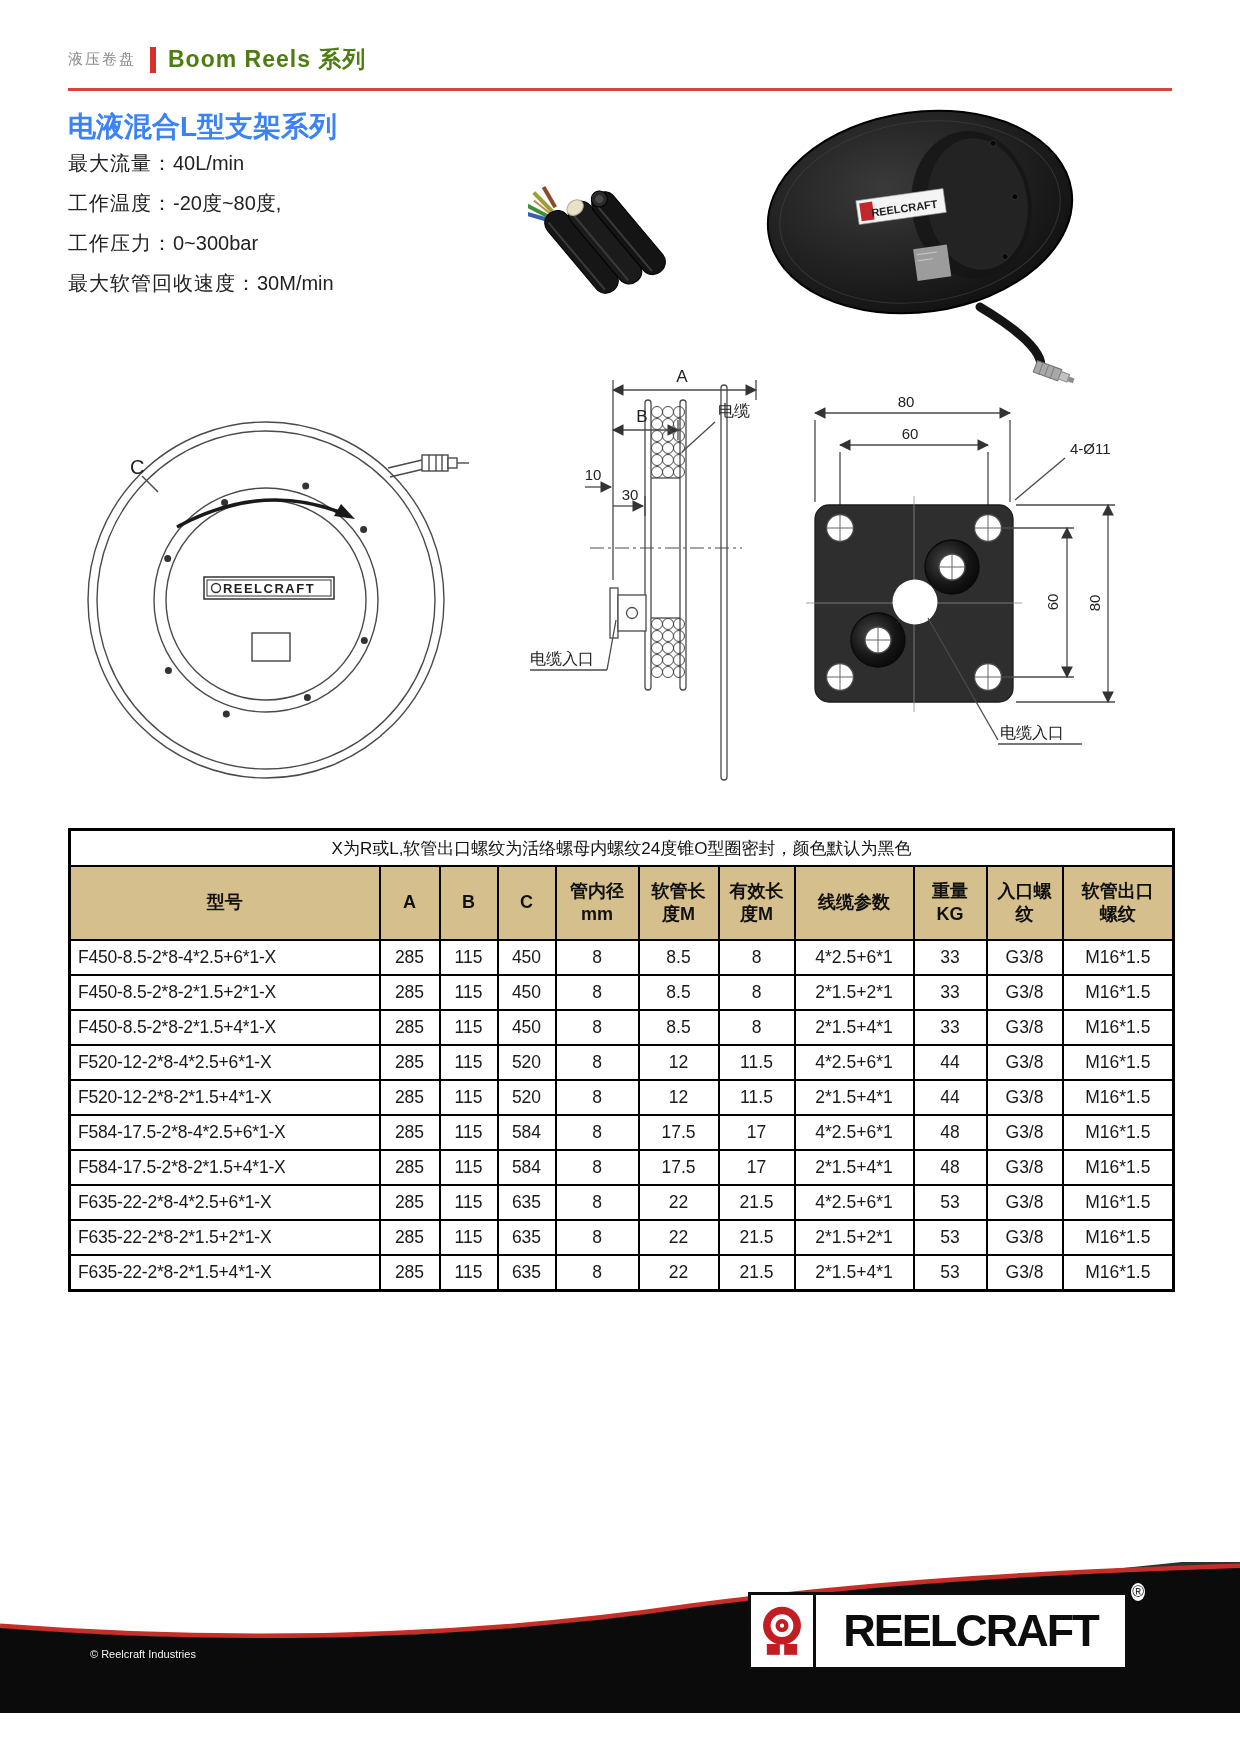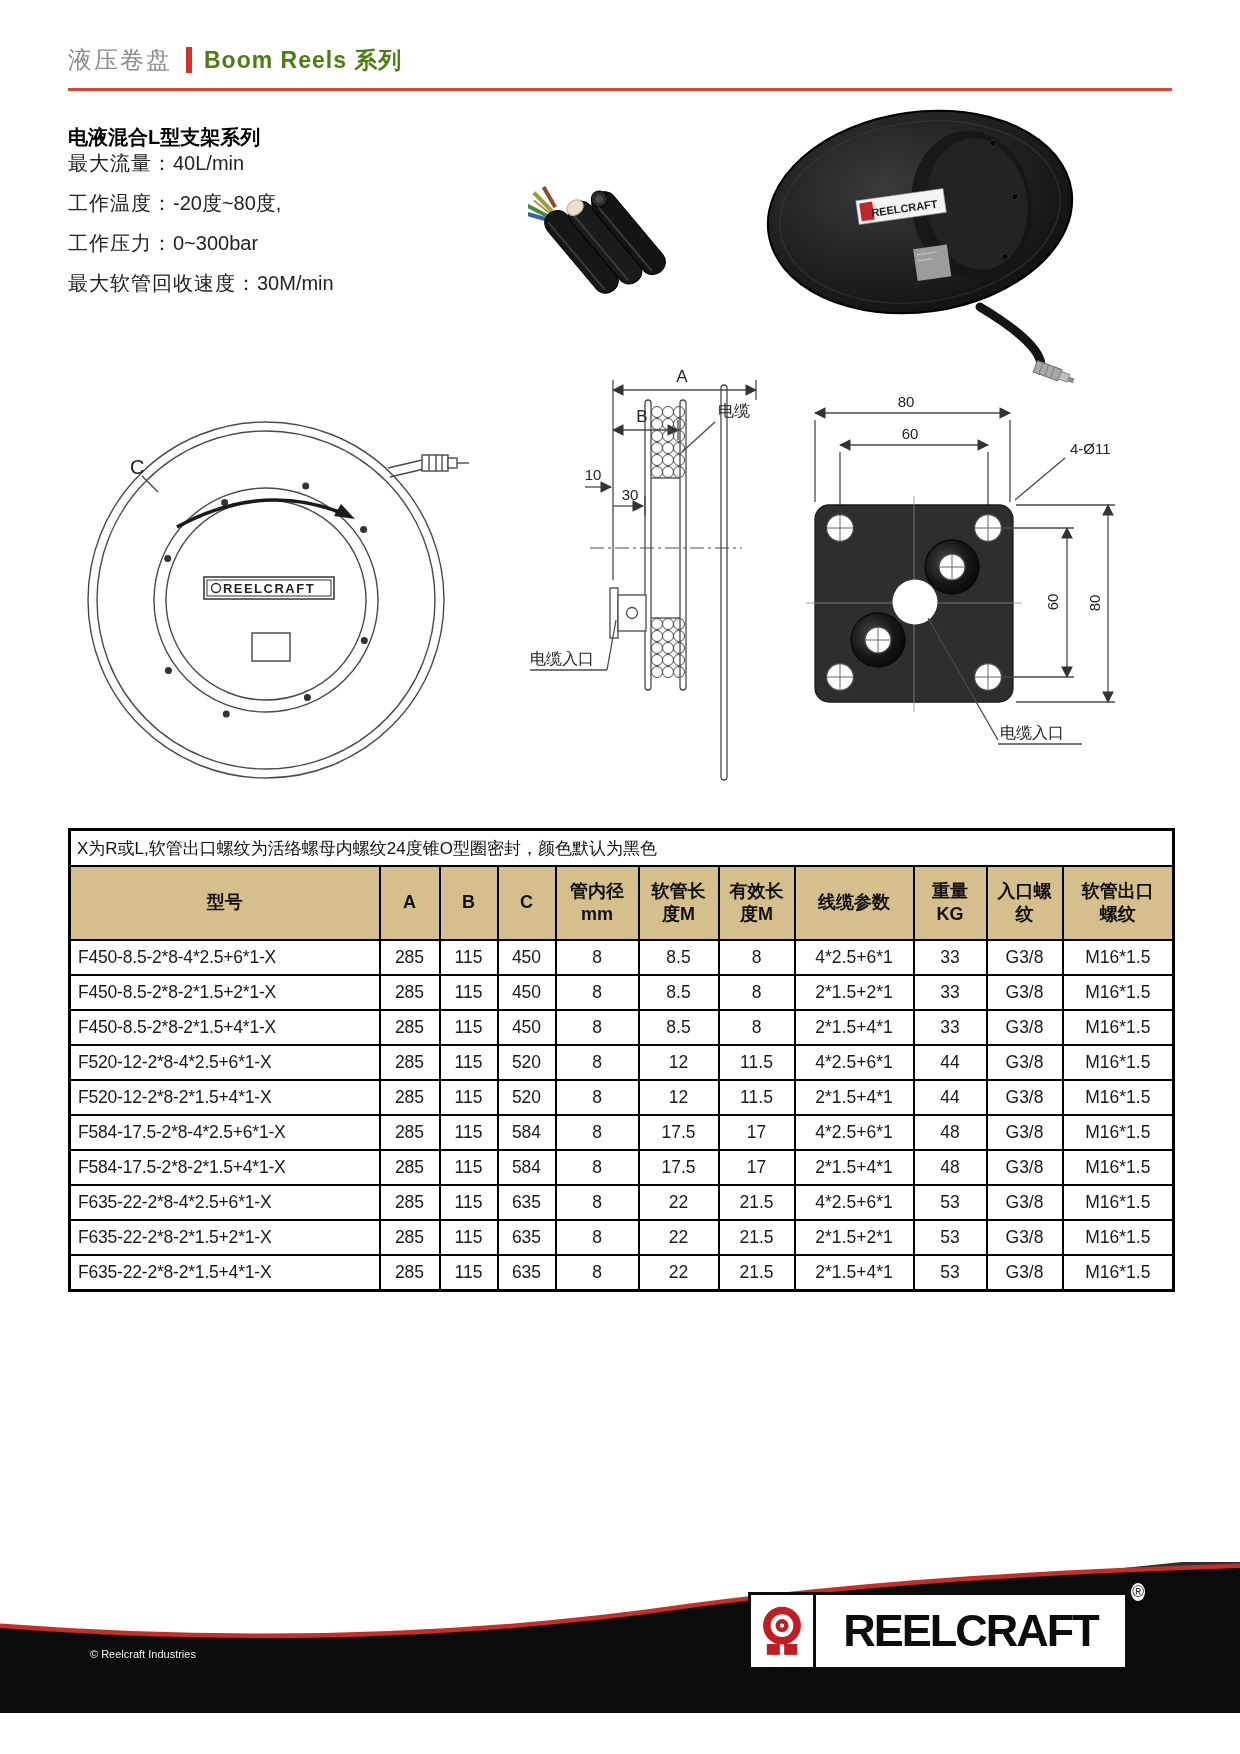--- a/index.html
+++ b/index.html
@@ -1,39 +1,39 @@
 <!DOCTYPE html>
 <html><head>
 <meta charset="utf-8">
 <style>
   html,body{margin:0;padding:0;background:#888;}
   .page{position:relative;width:1240px;height:1754px;background:#fff;margin:0 auto;overflow:hidden;
         font-family:"Liberation Sans",sans-serif;color:#111;}
   
   .banner{position:absolute;left:68px;top:44px;width:1104px;display:flex;align-items:center;}
-  .banner .cat{font-family:Liberation Sans, sans-serif;font-size:24px;color:#8c8c8c;letter-spacing:2px;}
+  .banner .cat{font-family:Liberation Sans, sans-serif;font-size:15px;color:#8c8c8c;letter-spacing:2px;}
   .banner .bar{display:inline-block;width:6px;height:26px;background:#d6312a;margin:0 12px 0 14px;}
   .banner .series{font-size:23px;font-weight:bold;color:#4d7c0f;letter-spacing:1px;}
   .rule{position:absolute;left:68px;top:88px;width:1104px;height:3px;background:#d6453a;}
-  .title{position:absolute;left:68px;top:108px;font-size:20px;font-weight:bold;color:#000000;margin-top:16px;}
+  .title{position:absolute;left:68px;top:108px;font-size:28px;font-weight:bold;color:#3b82f6;}
   
   .spec-list{position:absolute;left:68px;top:150px;}
   .spec-line{font-size:20px;color:#222;margin-bottom:16px;height:24px;}
   .spec-label{letter-spacing:1px;}
   .spec-value{margin-left:0;}
   
   svg text{font-family:"Liberation Sans",sans-serif;fill:#222;}
   .drawings{position:absolute;left:70px;top:330px;}
   .photo-cable{position:absolute;left:528px;top:168px;}
   .photo-reel{position:absolute;left:740px;top:102px;}
   
   table.spec{position:absolute;left:68px;top:828px;width:1104px;border-collapse:collapse;table-layout:fixed;
              border:3px solid #000;}
   table.spec td,table.spec th{border:2px solid #000;overflow:hidden;}
-  td.note{font-size:17px;padding:5px 6px;height:24px;text-align:left;background:#fff;}
+  td.note{font-size:17px;padding:5px 6px;height:24px;text-align:center;background:#fff;}
   table.spec th{background:#d5bf8d;font-size:18px;font-weight:bold;padding:4px 2px;line-height:1.3;
                 white-space:pre-line;height:64px;text-align:center;}
   table.spec tbody td{height:33px;font-size:17.5px;text-align:center;padding:0 3px;color:#1a1a1a;}
   table.spec tbody td:first-child{text-align:left;padding-left:7px;letter-spacing:-0.2px;}
   
   .footer-svg{position:absolute;left:0;top:1562px;}
   .copyright{position:absolute;left:90px;top:1648px;color:#f2f2f2;font-size:11px;z-index:3;}
   .logo-box{position:absolute;left:748px;top:1592px;width:380px;height:78px;background:#fff;
             border:3px solid #0d0d0d;display:flex;align-items:center;z-index:2;box-sizing:border-box;}
   .logo-icon-wrap{width:62px;height:100%;display:flex;align-items:center;justify-content:center;

